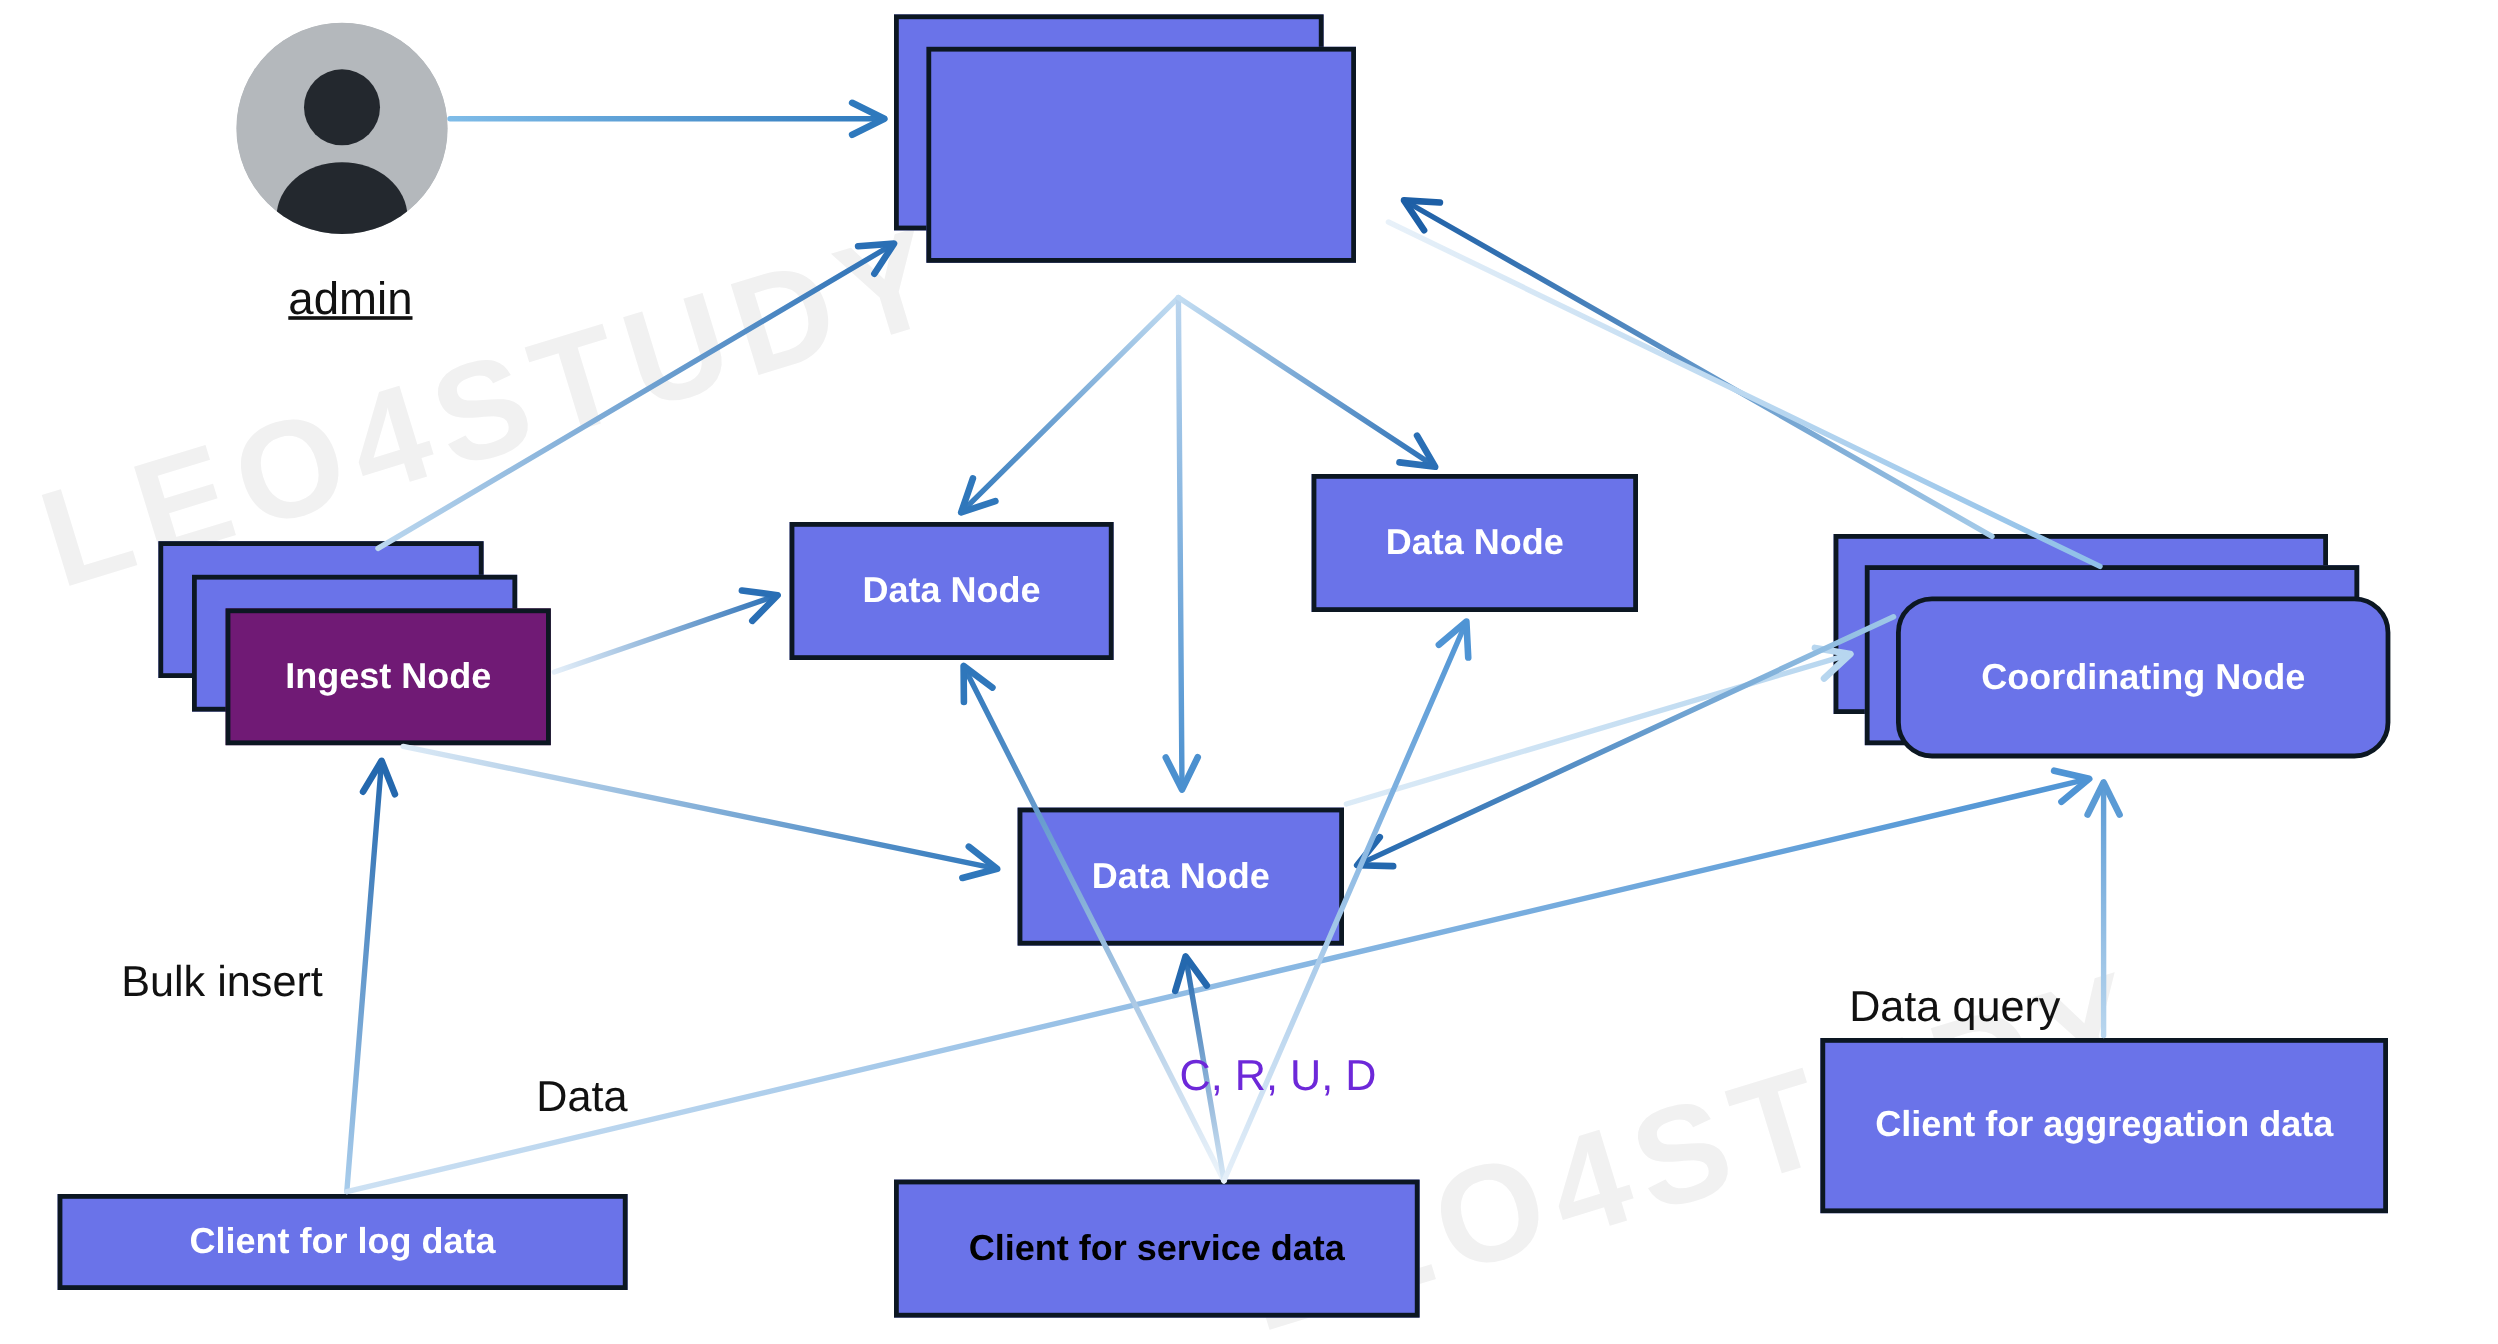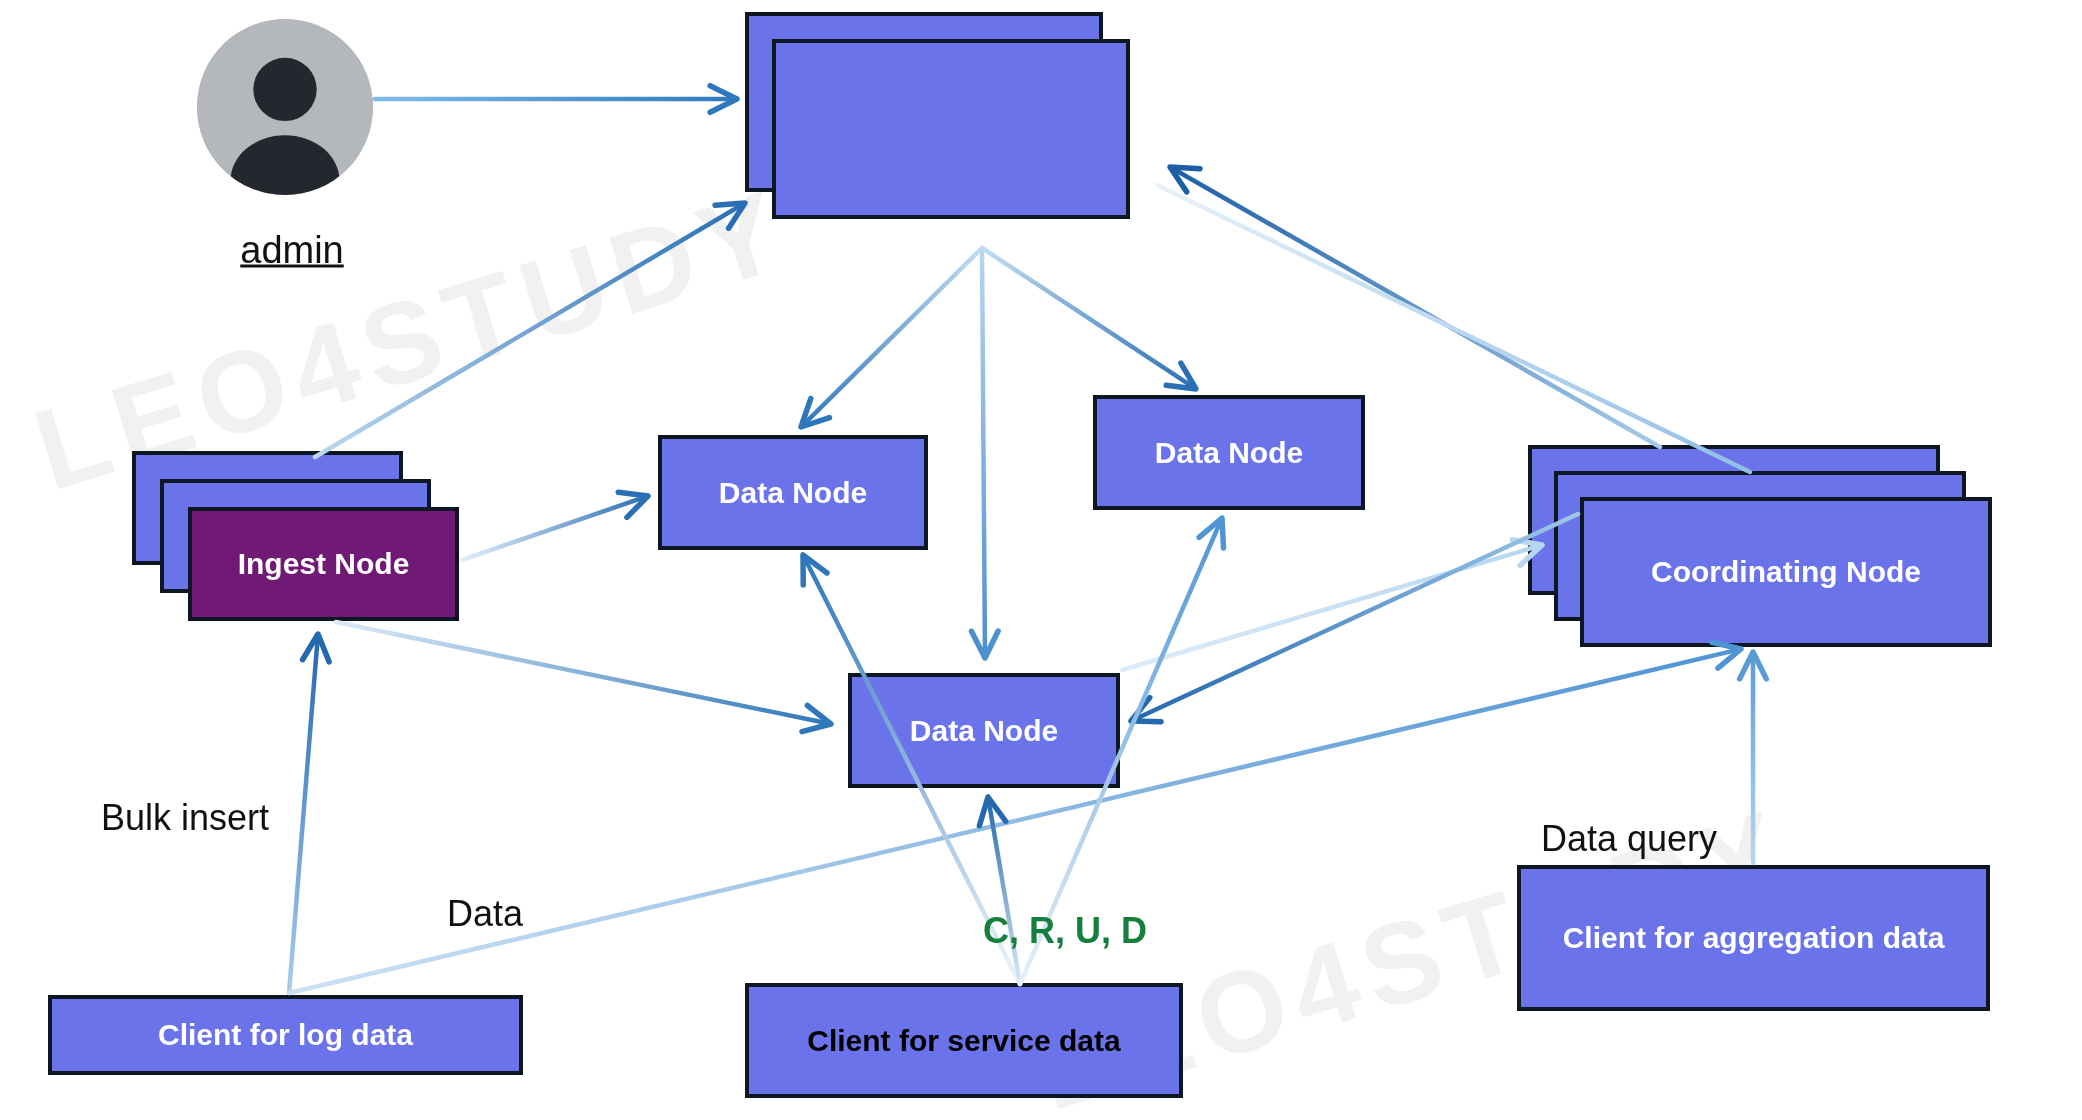--- a/index.html
+++ b/index.html
@@ -50,21 +50,21 @@
         <span style="font-size: 30px; color: rgb(255, 255, 255); padding: 0px 10px;">Data Node</span>
       </div>
       <div class="node-box" style="left: 1093px; top: 395px; width: 272px; height: 115px; background: rgb(106, 115, 233); border-color: rgb(12, 23, 34);">
         <span style="font-size: 30px; color: rgb(255, 255, 255); padding: 0px 10px;">Data Node</span>
       </div>
       <div class="node-box" style="left: 848px; top: 673px; width: 272px; height: 115px; background: rgb(106, 115, 233); border-color: rgb(12, 23, 34);">
         <span style="font-size: 30px; color: rgb(255, 255, 255); padding: 0px 10px;">Data Node</span>
       </div>
       <div class="node-box" style="left: 1528px; top: 445px; width: 412px; height: 150px; background: rgb(106, 115, 233); border-color: rgb(12, 23, 34);"></div>
       <div class="node-box" style="left: 1554px; top: 471px; width: 412px; height: 150px; background: rgb(106, 115, 233); border-color: rgb(12, 23, 34);"></div>
-      <div class="node-box" style="left: 1580px; top: 497px; width: 412px; height: 150px; background: rgb(106, 115, 233); border-color: rgb(12, 23, 34);">
+      <div class="node-box" style="left: 1580px; top: 497px; width: 412px; height: 135px; background: rgb(106, 115, 233); border-color: rgb(12, 23, 34); border-radius: 30px;">
         <span style="font-size: 30px; color: rgb(255, 255, 255); padding: 0px 10px;">Coordinating Node</span>
       </div>
       <div class="node-box" style="left: 48px; top: 995px; width: 475px; height: 80px; background: rgb(106, 115, 233); border-color: rgb(12, 23, 34);">
         <span style="font-size: 30px; color: rgb(255, 255, 255); padding: 0px 10px;">Client for log data</span>
       </div>
       <div class="node-box" style="left: 745px; top: 983px; width: 438px; height: 115px; background: rgb(106, 115, 233); border-color: rgb(12, 23, 34);">
         <span style="font-size: 30px; color: #000000; padding: 0px 10px;">Client for service data</span>
       </div>
       <div class="node-box" style="left: 1517px; top: 865px; width: 473px; height: 146px; background: rgb(106, 115, 233); border-color: rgb(12, 23, 34);">
         <span style="font-size: 30px; color: rgb(255, 255, 255); padding: 0px 10px;">Client for aggregation data</span>
@@ -175,16 +175,16 @@
         <line x1="1020" y1="984" x2="1219.613692337936" y2="523.5050463887214" stroke="url(#grad15)" stroke-width="4.5" stroke-linecap="round"></line>
         <polyline points="1223.5284899128685,547.9610366740916 1222,518 1199.0889406825656,537.3670689819861" fill="none" stroke="#4f94d4" stroke-width="5.5" stroke-linecap="round" stroke-linejoin="round"></polyline>
         <line x1="1753" y1="863" x2="1753" y2="658" stroke="url(#grad16)" stroke-width="4.5" stroke-linecap="round"></line>
         <polyline points="1766.3184432089656,678.8815749257658 1753,652 1739.6815567910344,678.8815749257658" fill="none" stroke="#5b9bd5" stroke-width="5.5" stroke-linecap="round" stroke-linejoin="round"></polyline>
       </g>
   </svg>
 
   <div id="label-layer" class="layer">
     <div class="edge-label" style="left: 185px; top: 818px; color: rgb(17, 17, 17);">Bulk insert</div>
     <div class="edge-label" style="left: 485px; top: 914px; color: rgb(17, 17, 17);">Data</div>
-    <div class="edge-label" style="left: 1065px; top: 931px; color: #15803d; font-weight: bold;">C, R, U, D</div>
+    <div class="edge-label" style="left: 1065px; top: 896px; color: #6d28d9;">C, R, U, D</div>
     <div class="edge-label" style="left: 1629px; top: 839px; color: rgb(17, 17, 17);">Data query</div>
   </div>
 </div>
 
 </body></html>

